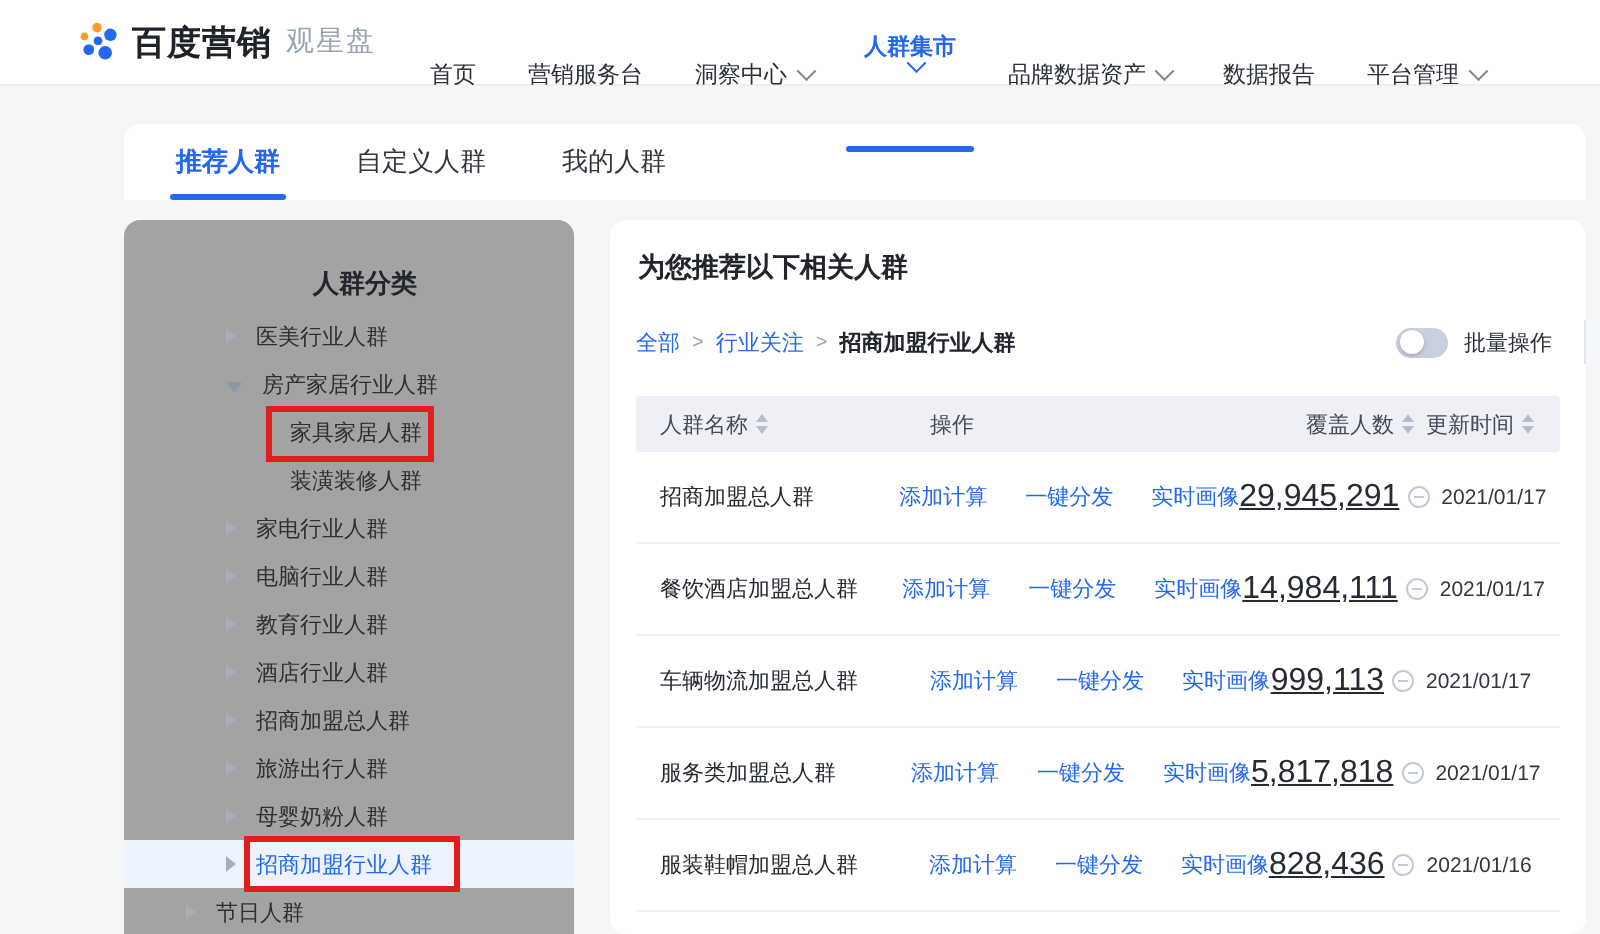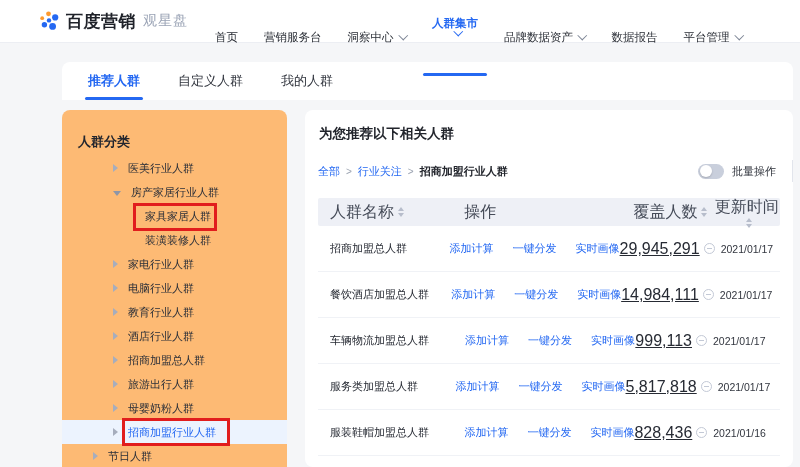--- a/index.html
+++ b/index.html
@@ -46,22 +46,22 @@
     position:relative;display:flex;align-items:center;font-size:13px;color:#31353e;
     margin-right:38px;cursor:pointer;white-space:nowrap;
   }
   .tab.active{color:#2468f2;font-weight:600;}
   .tab.active::after{
     content:"";position:absolute;left:-3px;right:-3px;bottom:0;height:3px;
     background:#2468f2;border-radius:3px;
   }
   
   .sidepanel{
-    position:absolute;left:62px;top:110px;width:225px;height:357px;background:#fdba74;
-    border-radius:8px 8px 0 0;box-sizing:border-box;overflow:hidden;
+    position:absolute;left:62px;top:110px;width:225px;height:357px;background:#a3a3a3;
+    border-radius:8px 8px 0 0;box-sizing:border-box;overflow:hidden;text-align:center;
   }
   .side-title{margin:25px 0 0 16px;font-size:13px;font-weight:700;color:#23262e;line-height:14px;}
   .side-list{margin-top:7px;}
   .s-item{display:flex;align-items:center;height:24px;font-size:11px;color:#2b2f38;cursor:pointer;white-space:nowrap;}
   .s-item.l0{padding-left:31px;}
   .s-item.l1{padding-left:51px;}
   .s-item.l2{padding-left:83px;}
   .s-item.active{color:#2468f2;background:#ecf3fe;}
   .tri{width:0;height:0;margin-right:10px;flex:none;}
   .tri-r{border-left:5px solid #a6adbd;border-top:4px solid transparent;border-bottom:4px solid transparent;}
@@ -77,27 +77,27 @@
   .crumb-sep{color:#9ba3b1;margin:0 6px;font-size:10px;}
   .crumb-cur{color:#22252c;font-weight:700;white-space:nowrap;}
   .batch{display:flex;align-items:center;margin-left:auto;}
   .toggle{width:26px;height:15px;border-radius:8px;background:#c9cfdc;position:relative;margin-right:8px;cursor:pointer;flex:none;}
   .knob{position:absolute;left:1.5px;top:1.5px;width:12px;height:12px;border-radius:50%;background:#fff;box-shadow:0 1px 2px rgba(0,0,0,.18);}
   .batch-label{font-size:11px;color:#2b2f38;white-space:nowrap;}
   .vdiv{width:1px;height:22px;background:#e2e5ec;margin-left:16px;margin-right:-13px;flex:none;}
   
   .thead{
     display:flex;align-items:center;height:28px;margin-top:17px;
-    background:#eef0f6;border-radius:2px;font-size:16px;color:#454b58;
+    background:#eef0f6;border-radius:2px;font-size:11px;color:#454b58;
   }
   .trow{display:flex;align-items:center;height:45px;border-bottom:1px solid #f0f2f6;font-size:11px;}
   .c1{width:147px;padding-left:12px;box-sizing:border-box;white-space:nowrap;}
   .c2{width:170px;display:flex;align-items:center;white-space:nowrap;}
   .c3{flex:1;display:flex;align-items:center;justify-content:flex-end;padding-right:6px;white-space:nowrap;}
-  .c4{width:67px;box-sizing:border-box;white-space:nowrap;flex-direction:column;}
+  .c4{width:67px;box-sizing:border-box;white-space:nowrap;}
   .hc{display:flex;align-items:center;}
   .sort{display:inline-flex;flex-direction:column;margin-left:4px;row-gap:2px;cursor:pointer;}
   .sort i{display:block;width:0;height:0;border-left:3.5px solid transparent;border-right:3.5px solid transparent;}
   .s-up{border-bottom:4px solid #b7bdcb;}
   .s-dn{border-top:4px solid #b7bdcb;}
   .row-name{color:#262a33;}
   .op-link{color:#2468f2;cursor:pointer;margin-right:19px;}
   .op-link:last-child{margin-right:0;}
   .cov-num{color:#262a33;font-size:16px;text-decoration:underline;}
   .mcirc{position:relative;width:11px;height:11px;border:1px solid #c3c9d6;border-radius:50%;margin-left:4px;flex:none;box-sizing:border-box;cursor:pointer;}

